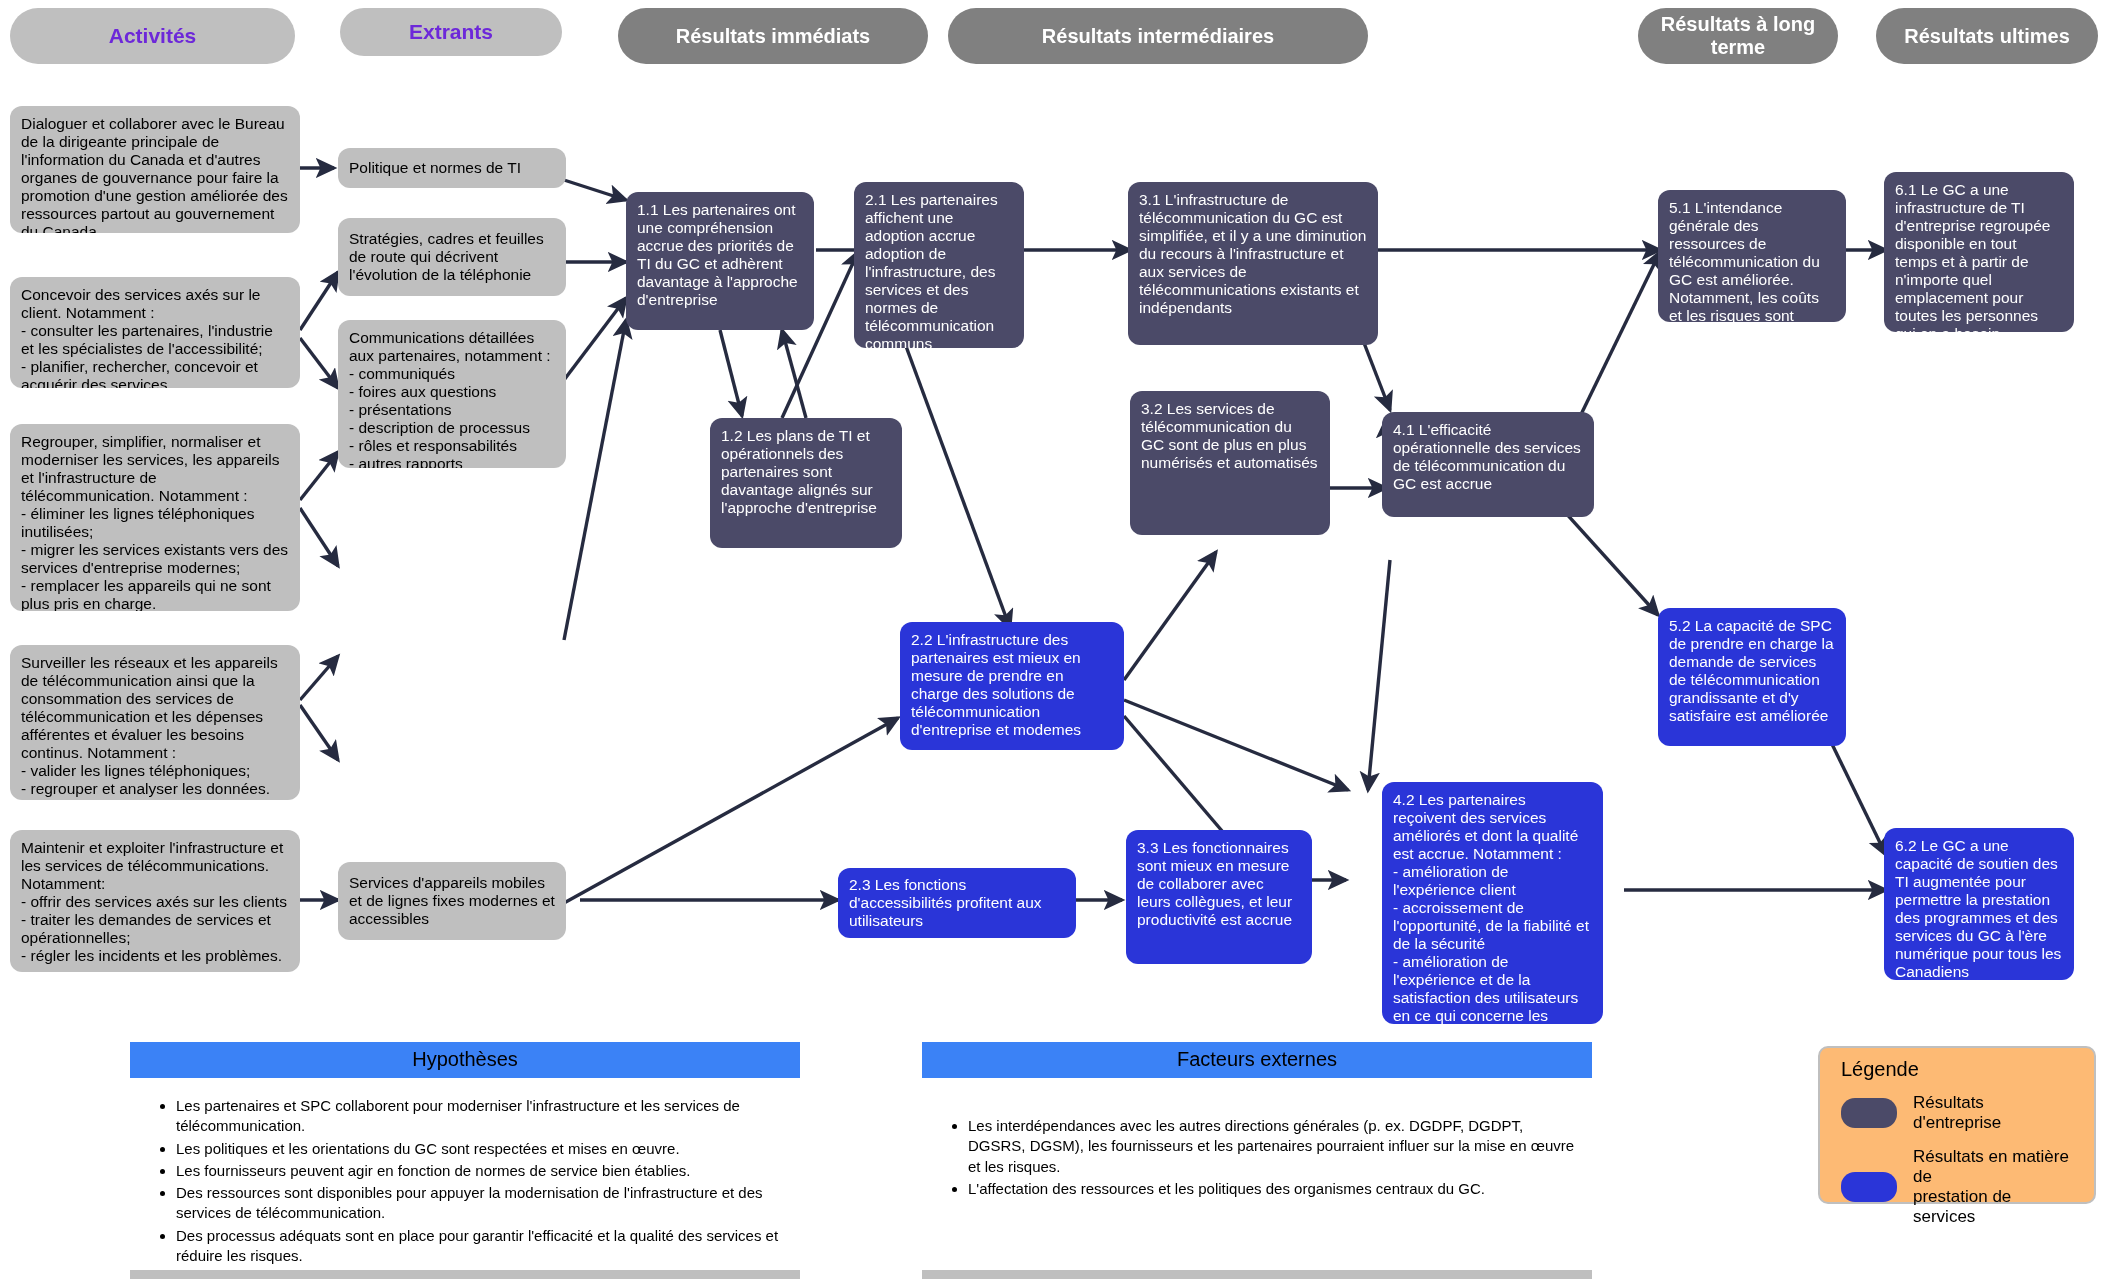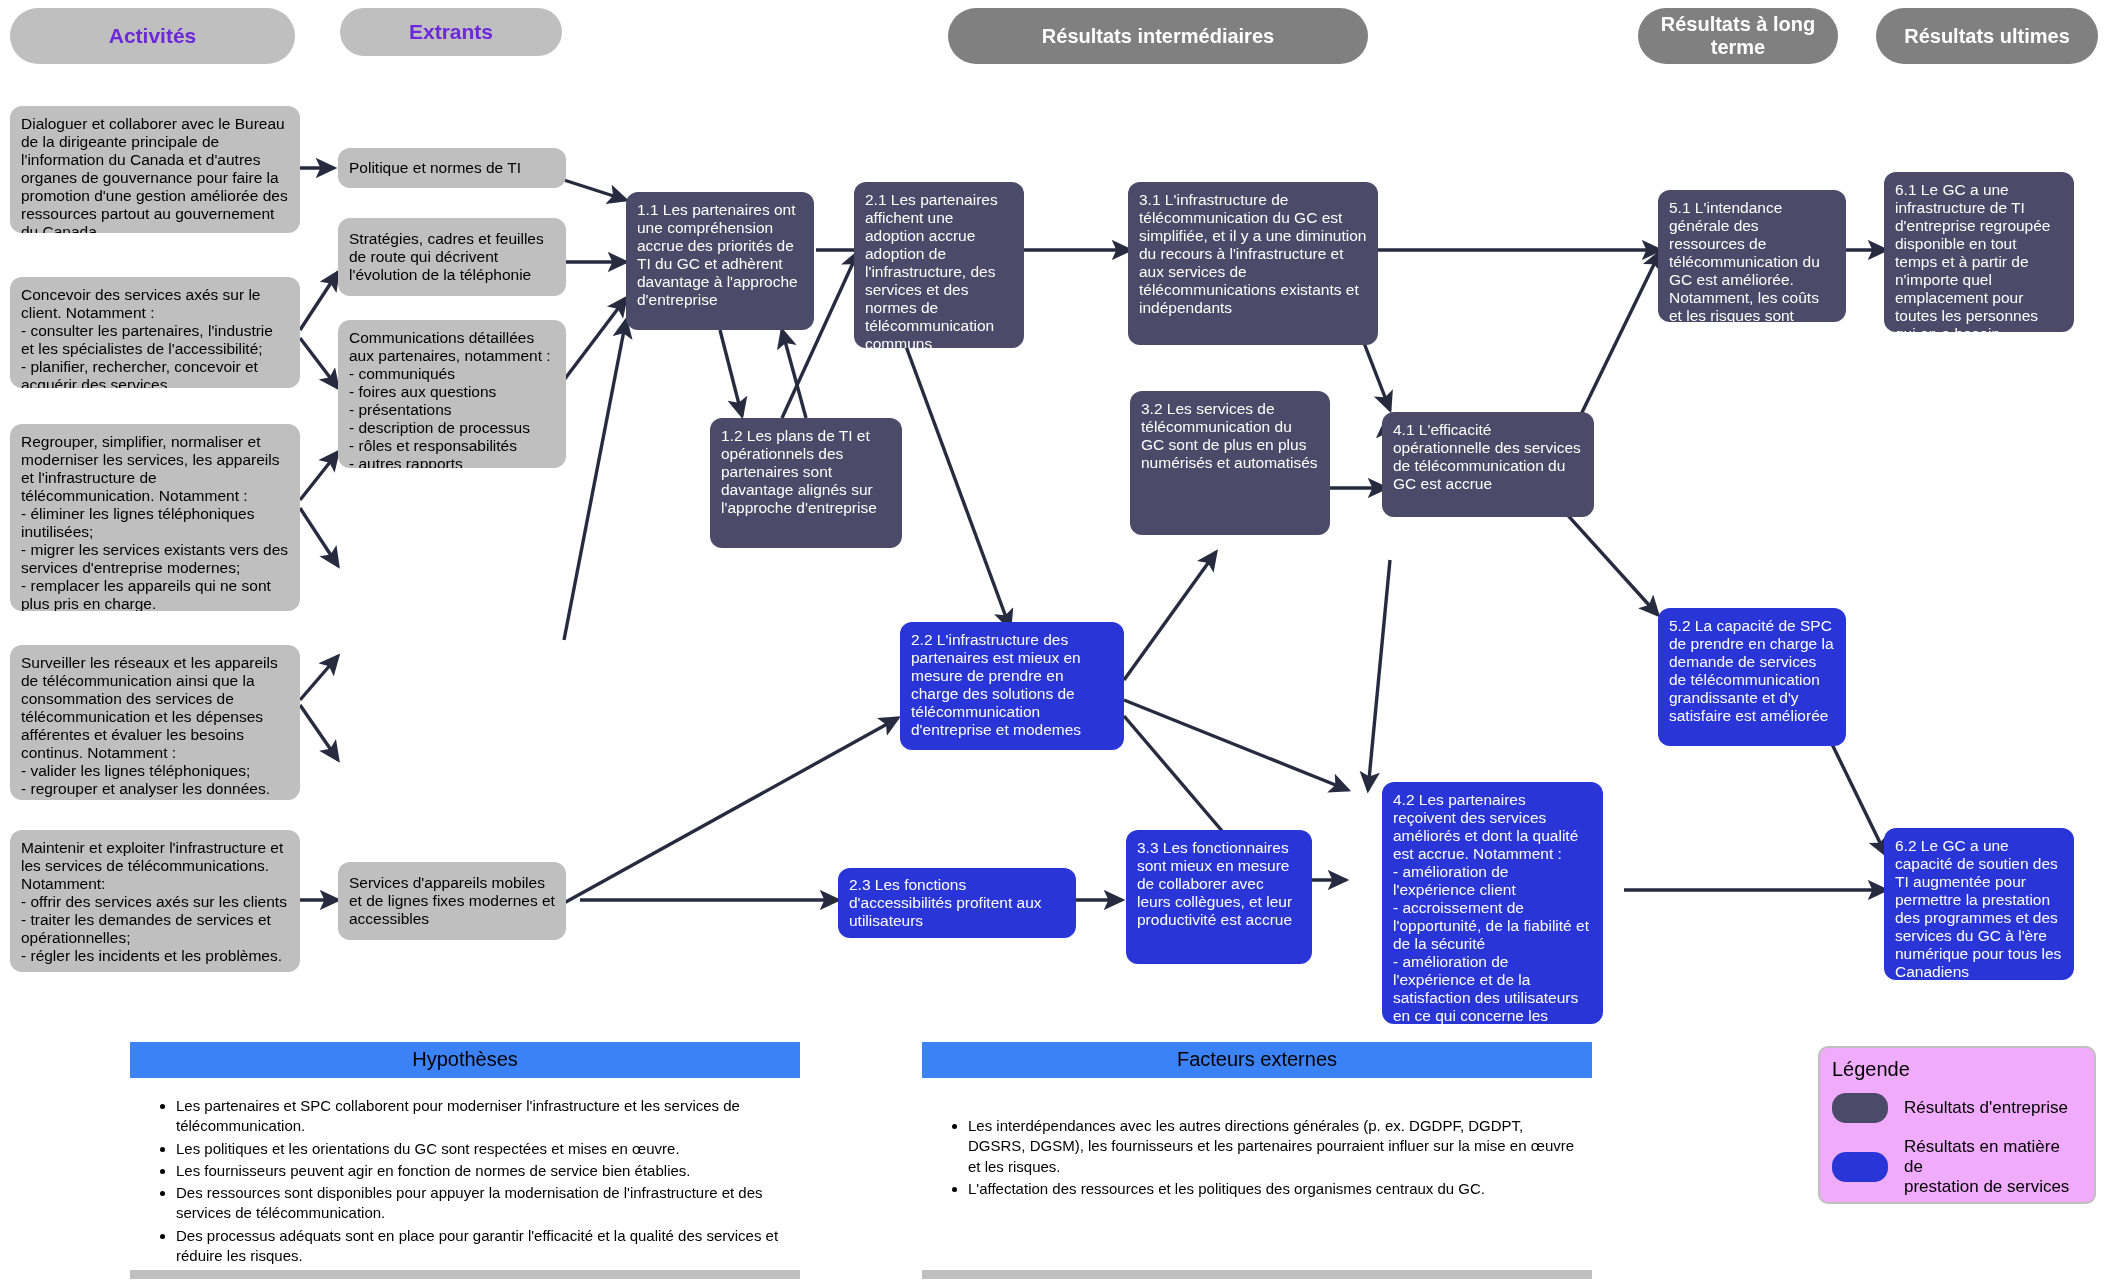--- a/index.html
+++ b/index.html
@@ -54,22 +54,22 @@
     padding:6px 0 7px 0;
   }
   .panel-foot { background:#bfbfbf; height:9px; }
   .panel ul { margin:0; padding:18px 10px 10px 46px; list-style:disc; }
   .panel li { font-size:15px; line-height:1.35; margin-bottom:2px; }
 
   
   .legend {
     position:absolute; z-index:3;
     border:2px solid #bfbfbf; border-radius:10px;
-    background:#f0abfc;
-    padding:10px 12px;
+    background:#fdba74;
+    padding:10px 21px;
   }
   .legend-title { font-size:20px; margin-bottom:12px; }
   .legend-row { display:flex; align-items:center; margin-bottom:14px; }
   .legend-swatch { width:56px; height:30px; border-radius:14px; flex:0 0 auto; margin-right:16px; }
   .legend-label { font-size:17px; line-height:1.18; white-space:pre-line; }
 </style>
 </head>
 <body>
 
 <div id="canvas">
@@ -122,20 +122,21 @@
       <path d="M1832,250 L1886,250"></path>
       <path d="M1830,740 L1886,855"></path>
       <path d="M1624,890 L1886,890"></path>
     </g>
   </svg>
 
   <div class="pill light" style="left:10px; top:8px; width:285px; height:56px; font-size:21px;">Activités</div>
 
   <div class="pill light" style="left:340px; top:8px; width:222px; height:48px; font-size:21px;">Extrants</div>
 
+  <div class="pill dark" style="left:618px; top:8px; width:310px; height:56px; font-size:20px;">Résultats immédiats</div>
 
   <div class="pill dark" style="left:948px; top:8px; width:420px; height:56px; font-size:20px;">Résultats intermédiaires</div>
 
   <div class="pill dark" style="left:1638px; top:8px; width:200px; height:56px; font-size:20px;">Résultats à long terme</div>
 
   <div class="pill dark" style="left:1876px; top:8px; width:222px; height:56px; font-size:20px;">Résultats ultimes</div>
 
   <div class="node grey" style="left:10px; top:106px; width:290px; height:127px; font-size:15.5px;">Dialoguer et collaborer avec le Bureau de la dirigeante principale de l'information du Canada et d'autres organes de gouvernance pour faire la promotion d'une gestion améliorée des ressources partout au gouvernement du Canada.</div>
 
   <div class="node grey" style="left:10px; top:277px; width:290px; height:111px; font-size:15.5px;">Concevoir des services axés sur le client. Notamment :

